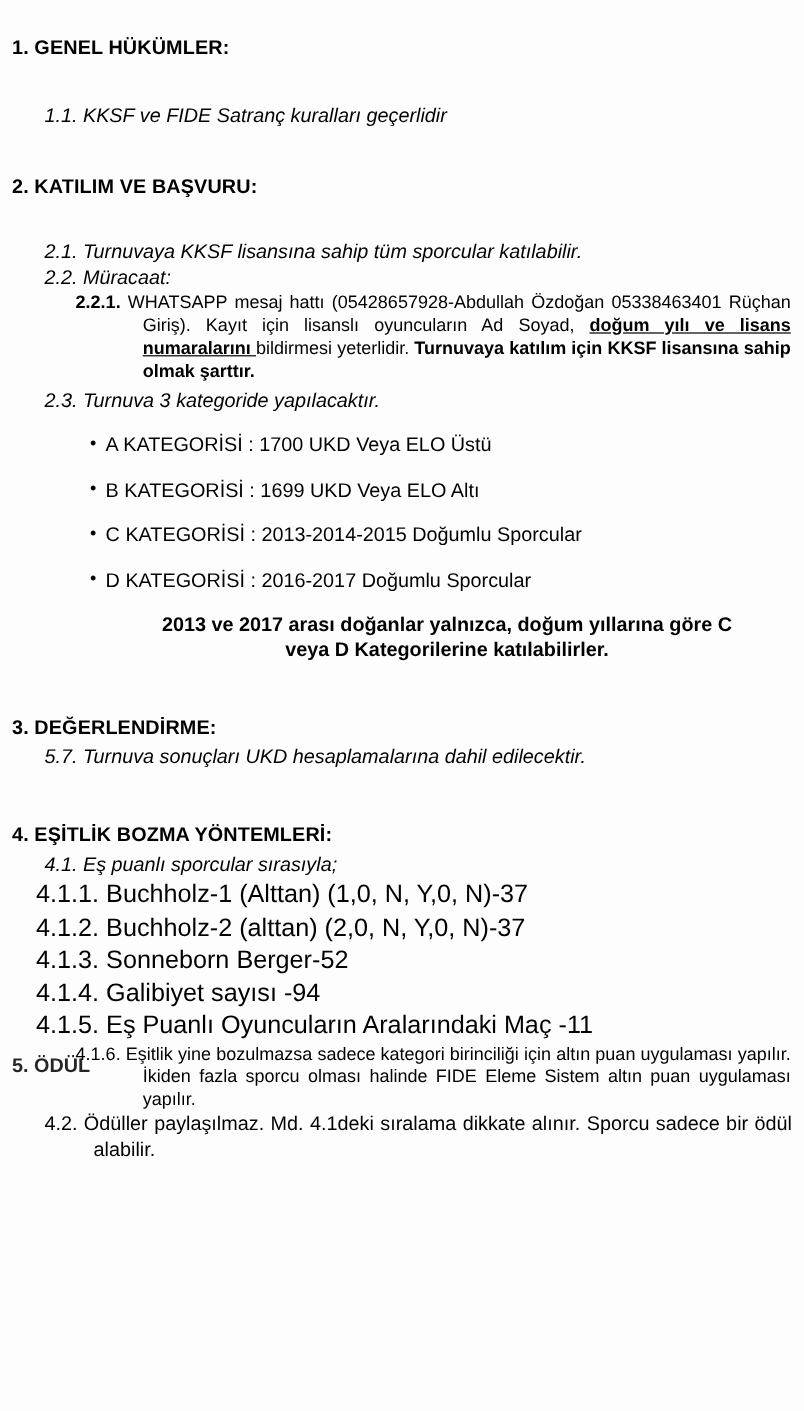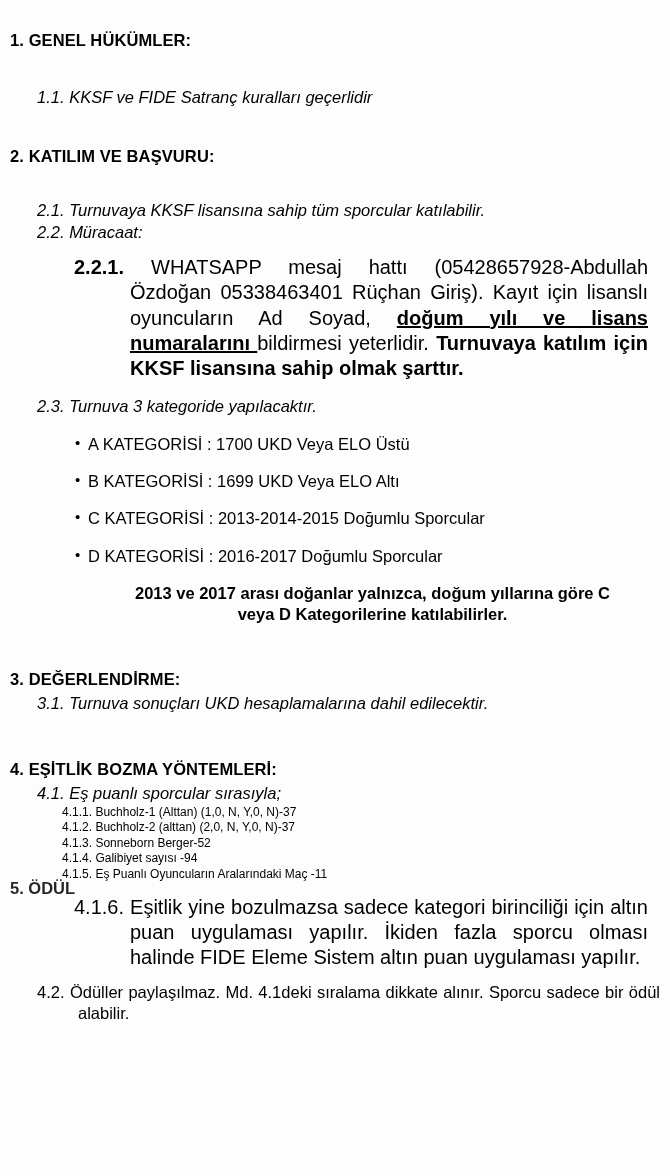--- a/index.html
+++ b/index.html
@@ -46,29 +46,29 @@
     padding-left: 78px;
     text-indent: -41px;
     font-size: 16.5px;
     margin: 0;
     text-align: justify;
     padding-right: 10px;
   }
 
   
   .lvl3 {
-    font-size: 12px;
-    margin: 0;
-    padding-left: 62px;
+    font-size: 21px;
+    margin: 0;
+    padding-left: 30px;
   }
   .lvl3-wrap-deep {
     padding-left: 118px;
     text-indent: -56px;
-    font-size: 20px;
-    margin: 12px;
+    font-size: 15px;
+    margin: 1px;
     text-align: justify;
     padding-right: 10px;
   }
 
   
   .bullets {
     margin: 0;
     padding: 0;
     list-style: none;
   }
@@ -183,21 +183,21 @@
   </div>
 
   <div class="sp-xl"></div>
   <div class="sp-md"></div>
 
   <div class="section-head line">3. DEĞERLENDİRME:</div>
 
   <div class="sp-xs"></div>
 
   <div class="lvl2 line">
-    <span>3.1.</span>
+    <span>5.7.</span>
     <span>Turnuva sonuçları UKD hesaplamalarına dahil edilecektir.</span>
   </div>
 
   <div class="sp-xl"></div>
   <div class="sp-md"></div>
 
   <div class="section-head line">4. EŞİTLİK BOZMA YÖNTEMLERİ:</div>
 
   <div class="sp-xs"></div>
 

